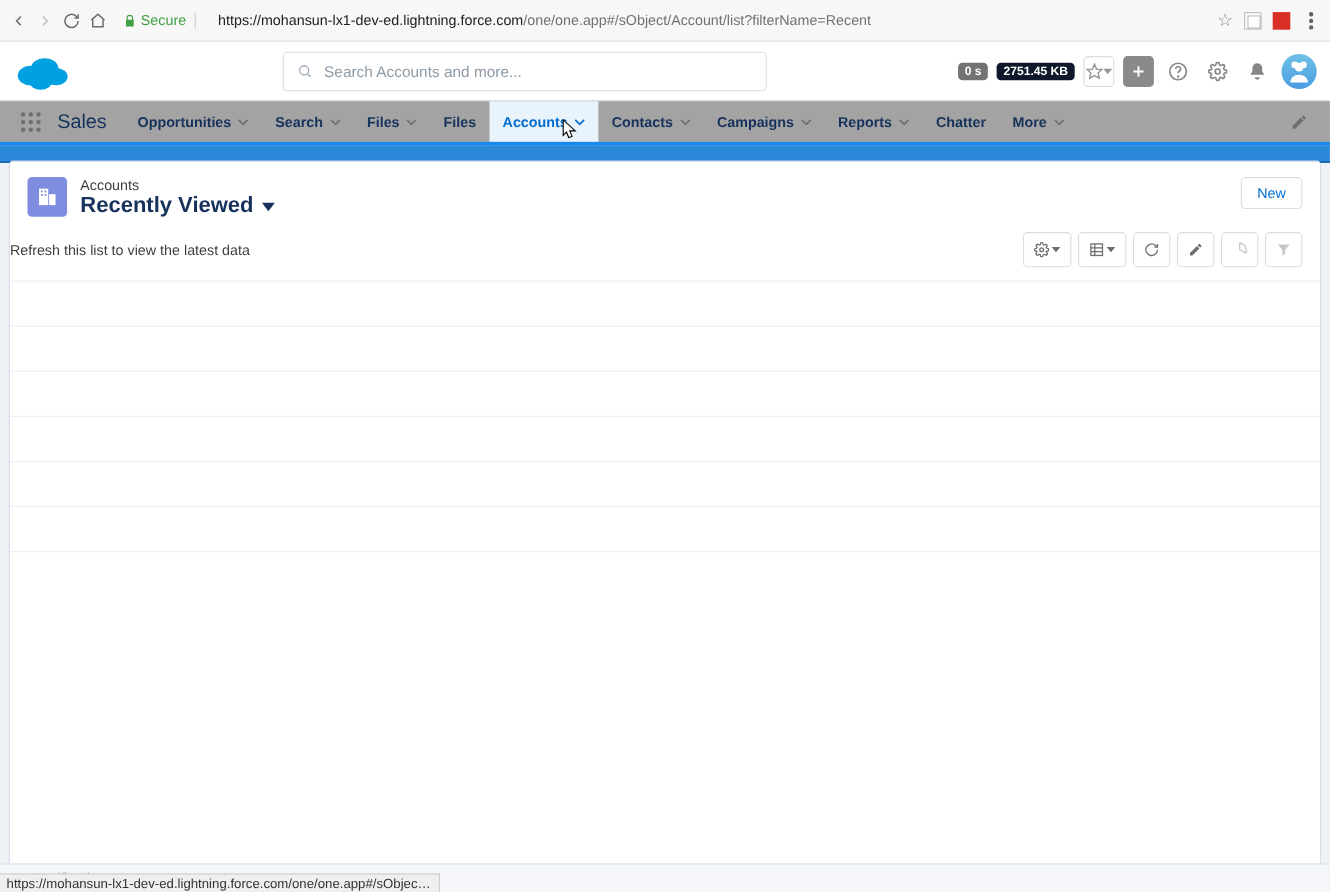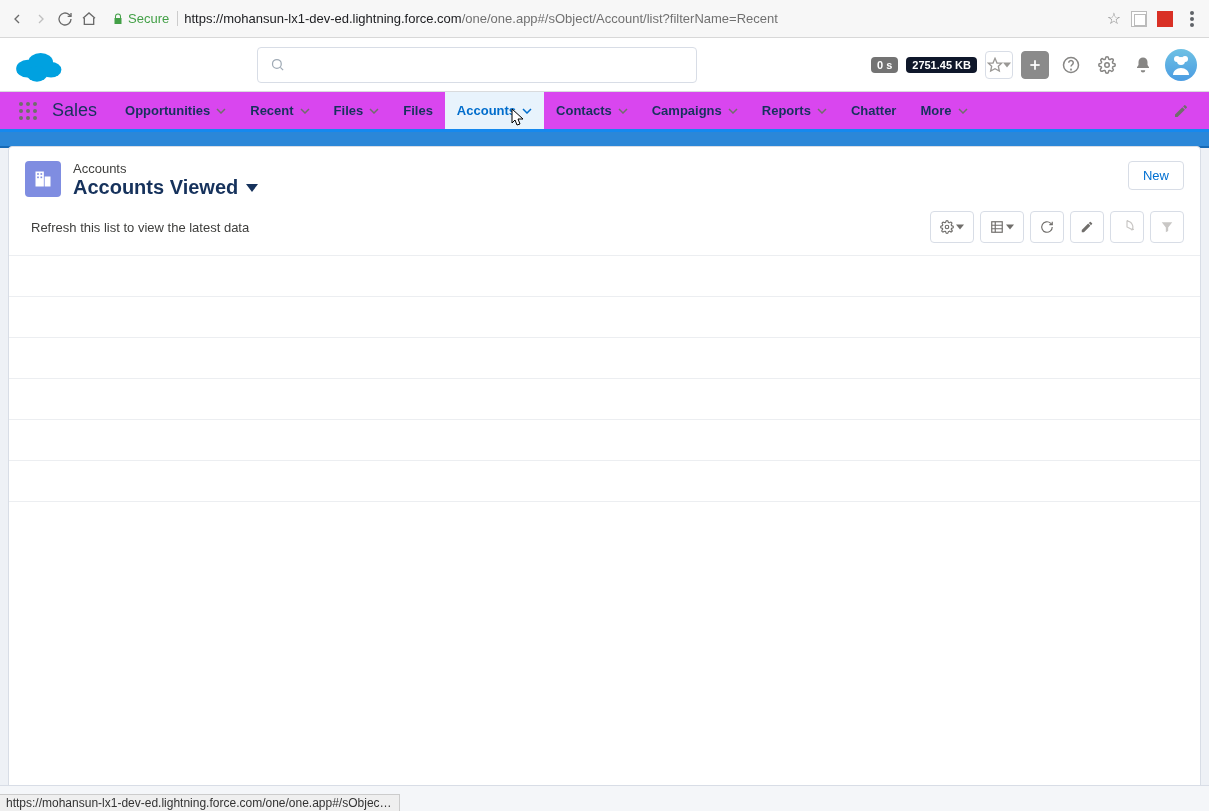--- a/index.html
+++ b/index.html
@@ -4,62 +4,62 @@
 <style>
   * { box-sizing: border-box; margin: 0; padding: 0; }
   html, body { width: 1209px; height: 811px; font-family: "Salesforce Sans", Arial, sans-serif; color: #16325c; background:#fff; overflow:hidden; }
   
   .browser-bar { height: 38px; display:flex; align-items:center; padding:0 8px; border-bottom:1px solid #d8d8d8; background:#f7f7f7; font-size:13px; color:#5a5a5a; gap:6px;justify-content:center; }
   .bb-icon { width:18px; height:18px; display:flex; align-items:center; justify-content:center; color:#6b6b6b; }
   .bb-icon.disabled { color:#c0c0c0; }
   .url-box { flex:1; display:flex; align-items:center; gap:6px; height:28px; padding:0 8px; }
   .secure-pill { color:#43a047; font-size:13px; display:flex; align-items:center; gap:4px; border-right:1px solid #ccc; padding-right:8px; }
   .url-text { color:#717171; font-size:13px; white-space:nowrap; overflow:hidden; text-overflow:ellipsis; }
-  .url-domain { color:#202124; }
+  .url-domain { color:#202124;margin-left:14px; }
   .bb-right { display:flex; align-items:center; gap:10px; }
   .ext-red { width:16px; height:16px; background:#d93025; }
   .ext-tab { width:16px; height:16px; background:#fff; border:1px solid #bbb; position:relative; }
   .ext-tab::after{content:"";position:absolute;left:2px;top:2px;width:10px;height:10px;border:1px solid #bbb;}
   .star-icon { color:#888; font-size:16px; }
   
   .global-header { height:54px; display:flex; align-items:center; padding:0 12px; background:#fff; border-bottom:1px solid #d9dbdd; }
   .logo { width:52px; height:42px; margin-right:20px; }
   .search-wrap { margin:0 auto; width:440px; height:36px; border:1px solid #d8dde6; border-radius:4px; display:flex; align-items:center; padding:0 12px; color:#999; }
   .search-wrap svg{margin-right:10px;}
   .search-wrap input { border:none; outline:none; width:100%; font-size:14px; color:#333; }
   .search-wrap input::placeholder{color:#8e9aa5;}
   .header-actions { display:flex; align-items:center; gap:8px; }
   .pill { font-size:11px; font-weight:bold; border-radius:4px; padding:2px 6px; color:#fff; }
   .pill.green-dark { background:#737373; }
   .pill.green { background:#0f172a; }
   .hact-btn { width:28px; height:28px; border:1px solid #d8dde6; border-radius:4px; display:flex; align-items:center; justify-content:center; color:#706e6b; background:#fff; }
   .hact-icon { width:28px; height:28px; display:flex; align-items:center; justify-content:center; color:#878684; font-size:18px; }
   .avatar { width:32px; height:32px; border-radius:50%; background:linear-gradient(#6ec1e4,#4b9ce2); display:flex; align-items:center; justify-content:center; color:#fff; font-size:16px; }
   
-  .context-bar { height:40px; background:#d946ef; border-bottom:3px solid #1589ee; display:flex; align-items:stretch; padding:0 8px; }
+  .context-bar { height:40px; background:#a3a3a3; border-bottom:3px solid #1589ee; display:flex; align-items:stretch; padding:0 8px; }
   .app-launcher { width:40px; display:flex; align-items:center; justify-content:center; }
   .app-name { display:flex; align-items:center; font-size:18px; color:#16325c; padding:0 16px 0 4px; }
   .nav-items { display:flex; align-items:stretch; }
   .nav-item { display:flex; align-items:center; padding:0 12px; font-size:13px; color:#16325c; gap:6px; position:relative; cursor:pointer;font-weight:bold; }
   .nav-item.active { background:#e8f3fc; color:#006dcc; }
   .nav-item.active::after { content:""; position:absolute; left:0; right:0; bottom:-3px; height:3px; background:#1589ee; }
   .nav-item .caret svg{color:#706e6b;}
   .nav-item.active .caret svg{color:#006dcc;}
   .nav-spacer { flex:1; }
   .nav-pen { width:40px; display:flex; align-items:center; justify-content:center; color:#706e6b; }
   
   .page-area { height: calc(811px - 38px - 54px - 40px); background: linear-gradient(#2b87d8 0px, #2b87d8 14px, #176ab5 14px, #176ab5 16px, #eef1f6 16px); padding:14px 8px 0 8px; position:relative; }
   .page-card { background:#fff; border:1px solid #d8dde6; border-radius:4px 4px 0 0; overflow:hidden; height:100%; }
   .page-header { padding:14px 16px 8px 16px; display:flex; align-items:flex-start; }
   .obj-icon { width:36px; height:36px; border-radius:4px; background:#7f8de1; display:flex; align-items:center; justify-content:center; margin-right:12px;}
   .obj-meta .obj-type { font-size:13px; color:#3e3e3c; }
   .obj-meta .obj-view { font-size:20px; font-weight:600; color:#16325c; display:flex; align-items:center; gap:8px; }
   .ph-right { margin-left:auto; }
   .btn { border:1px solid #d8dde6; background:#fff; border-radius:4px; padding:6px 14px; font-size:13px; color:#0070d2; cursor:pointer; }
-  .subheader { display:flex; align-items:center; padding:4px 16px 12px 0; font-size:13px; color:#3e3e3c;margin-left:22px; }
+  .subheader { display:flex; align-items:center; padding:4px 16px 12px 0; font-size:13px; color:#3e3e3c; }
   .subheader .tools { margin-left:auto; display:flex; gap:6px; }
   .tool-btn { width:34px; height:32px; border:1px solid #d8dde6; border-radius:4px; background:#fff; display:flex; align-items:center; justify-content:center; color:#706e6b; gap:2px; }
   .tool-btn.wide{width:44px;}
   .tool-btn.disabled{color:#c9c7c5;}
   .list-body { border-top:1px solid #eceef1; }
   .list-row { height:41px; border-bottom:1px solid #eceef1; }
   
   .utility-bar { position:absolute; bottom:0; left:0; right:0; height:26px; background:#f4f6f9; border-top:1px solid #d8dde6; display:flex; align-items:center; padding:0 10px; font-size:13px; color:#16325c; gap:6px;}
   .status-link { position:absolute; bottom:0; left:0; background:#efefef; border:1px solid #ccc; border-left:none; border-bottom:none; font-size:12px; color:#333; padding:1px 6px; max-width:400px; white-space:nowrap; overflow:hidden; text-overflow:ellipsis; z-index:5;}
   .cursor { position:absolute; width:18px; height:18px; pointer-events:none; }
@@ -125,20 +125,21 @@
           <ellipse cx="75" cy="44" rx="20" ry="15"></ellipse>
           <ellipse cx="48" cy="52" rx="20" ry="15"></ellipse>
         </g>
       </svg>
   </div>
   <div class="search-wrap">
     <svg width="15" height="15" viewBox="0 0 24 24" fill="none" stroke="#9faab5" stroke-width="2">
         <circle cx="11" cy="11" r="7"></circle>
         <line x1="21" y1="21" x2="16.65" y2="16.65"></line>
       </svg>
+    <input type="text" placeholder="Search Accounts and more..." style="">
   </div>
   <div class="header-actions">
     <span class="pill green-dark">0 s</span>
     <span class="pill green">2751.45 KB</span>
     <div class="hact-btn">
       <svg width="16" height="16" viewBox="0 0 24 24" fill="none" stroke="#9a9895" stroke-width="2">
           <polygon points="12 2 15 9 22 9.3 17 14 18.5 21 12 17.5 5.5 21 7 14 2 9.3 9 9"></polygon>
         </svg>
       <svg width="8" height="8" viewBox="0 0 10 6" fill="#9a9895">
           <path d="M0 0h10L5 6z"></path>
@@ -197,21 +198,21 @@
   <div class="nav-items" id="nav-items">
       <div class="nav-item">
         <span>Opportunities</span>
         <span class="caret">
           <svg width="10" height="6" viewBox="0 0 10 6" fill="none" stroke="currentColor" stroke-width="1.5">
             <polyline points="1 1 5 5 9 1"></polyline>
           </svg>
         </span>
       </div>
       <div class="nav-item">
-        <span>Recent</span>
+        <span>Search</span>
         <span class="caret">
           <svg width="10" height="6" viewBox="0 0 10 6" fill="none" stroke="currentColor" stroke-width="1.5">
             <polyline points="1 1 5 5 9 1"></polyline>
           </svg>
         </span>
       </div>
       <div class="nav-item">
         <span>Files</span>
         <span class="caret">
           <svg width="10" height="6" viewBox="0 0 10 6" fill="none" stroke="currentColor" stroke-width="1.5">
@@ -283,21 +284,21 @@
             <rect x="14" y="9" width="7" height="12"></rect>
             <rect x="5" y="5" width="2" height="2" fill="#7f8de1"></rect>
             <rect x="9" y="5" width="2" height="2" fill="#7f8de1"></rect>
             <rect x="5" y="9" width="2" height="2" fill="#7f8de1"></rect>
             <rect x="9" y="9" width="2" height="2" fill="#7f8de1"></rect>
           </svg>
       </div>
       <div class="obj-meta">
         <div class="obj-type">Accounts</div>
         <div class="obj-view">
-          <span>Accounts Viewed</span>
+          <span>Recently Viewed</span>
           <svg width="12" height="8" viewBox="0 0 12 8" fill="#16325c">
               <path d="M0 0h12L6 8z"></path>
             </svg>
         </div>
       </div>
       <div class="ph-right">
         <button class="btn">New</button>
       </div>
     </div>
     <div class="subheader">

